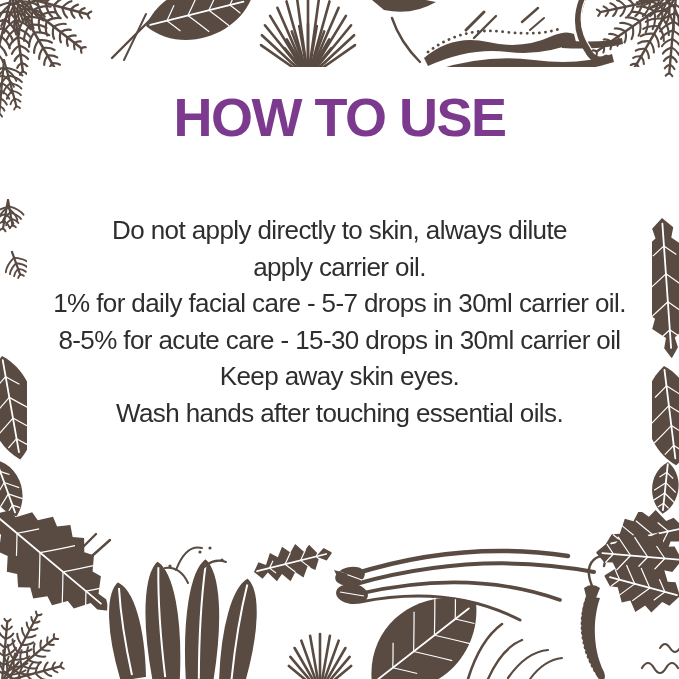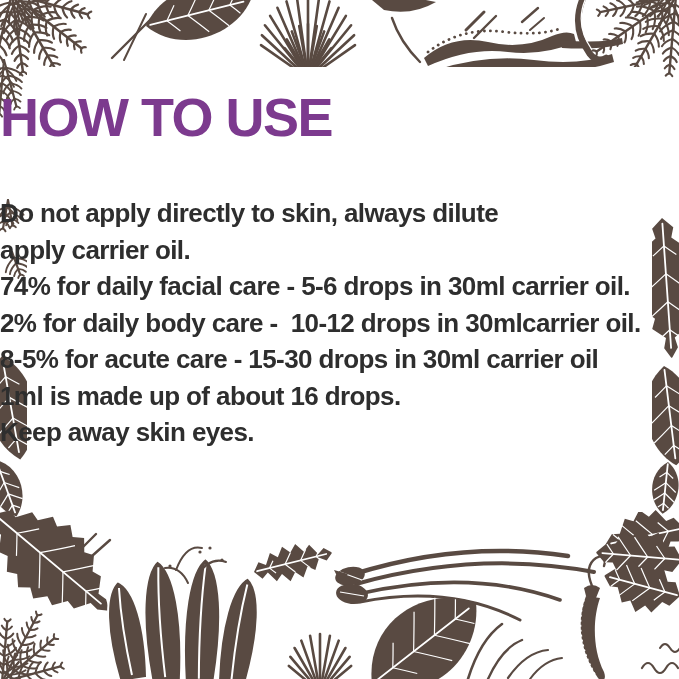--- a/index.html
+++ b/index.html
@@ -6,27 +6,27 @@
   body{width:679px;height:679px;overflow:hidden;}
   .canvas{
     position:relative;width:679px;height:679px;background:var(--bg,#fff);
     font-family:"Liberation Sans",sans-serif;overflow:hidden;
   }
   svg.decor{position:absolute;left:0;top:0;width:679px;height:679px;}
   .panel{
     position:absolute;left:27px;top:67px;width:625px;height:445px;
     background:var(--bg,#fff);
   }
-  .content{position:absolute;left:0;top:0;width:679px;}
+  .content{position:absolute;left:0;top:0;width:679px;text-align:center;}
   .title{
     margin:0;padding-top:86px;
     font-size:54px;font-weight:bold;letter-spacing:-1.5px;
     line-height:1.15;color:var(--accent,#7c3a8e);
   }
-  .lines{margin-top:47px;font-weight:bold;}
+  .lines{margin-top:64px;}
   .lines p{
     margin:0;font-size:26px;line-height:36.5px;letter-spacing:-0.6px;
     color:var(--ink,#2e2e2e);white-space:pre-wrap;
   }
 </style>
 </head>
 <body>
 
 <div class="canvas">
 
@@ -679,20 +679,19 @@
       </g>
     </svg>
 
   <div class="panel"></div>
 
   <div class="content">
     <h1 class="title">HOW TO USE</h1>
     <div class="lines">
       <p>Do not apply directly to skin, always dilute</p>
       <p>apply carrier oil.</p>
-      <p>74% for daily facial care - 5-6 drops in 30ml carrier oil.</p>
-      <p>2% for daily body care -  10-12 drops in 30mlcarrier oil.</p>
+      <p>1% for daily facial care - 5-7 drops in 30ml carrier oil.</p>
       <p>8-5% for acute care - 15-30 drops in 30ml carrier oil</p>
-      <p>1ml is made up of about 16 drops.</p>
       <p>Keep away skin eyes.</p>
+      <p>Wash hands after touching essential oils.</p>
     </div>
   </div>
 </div>
 
 </body></html>

